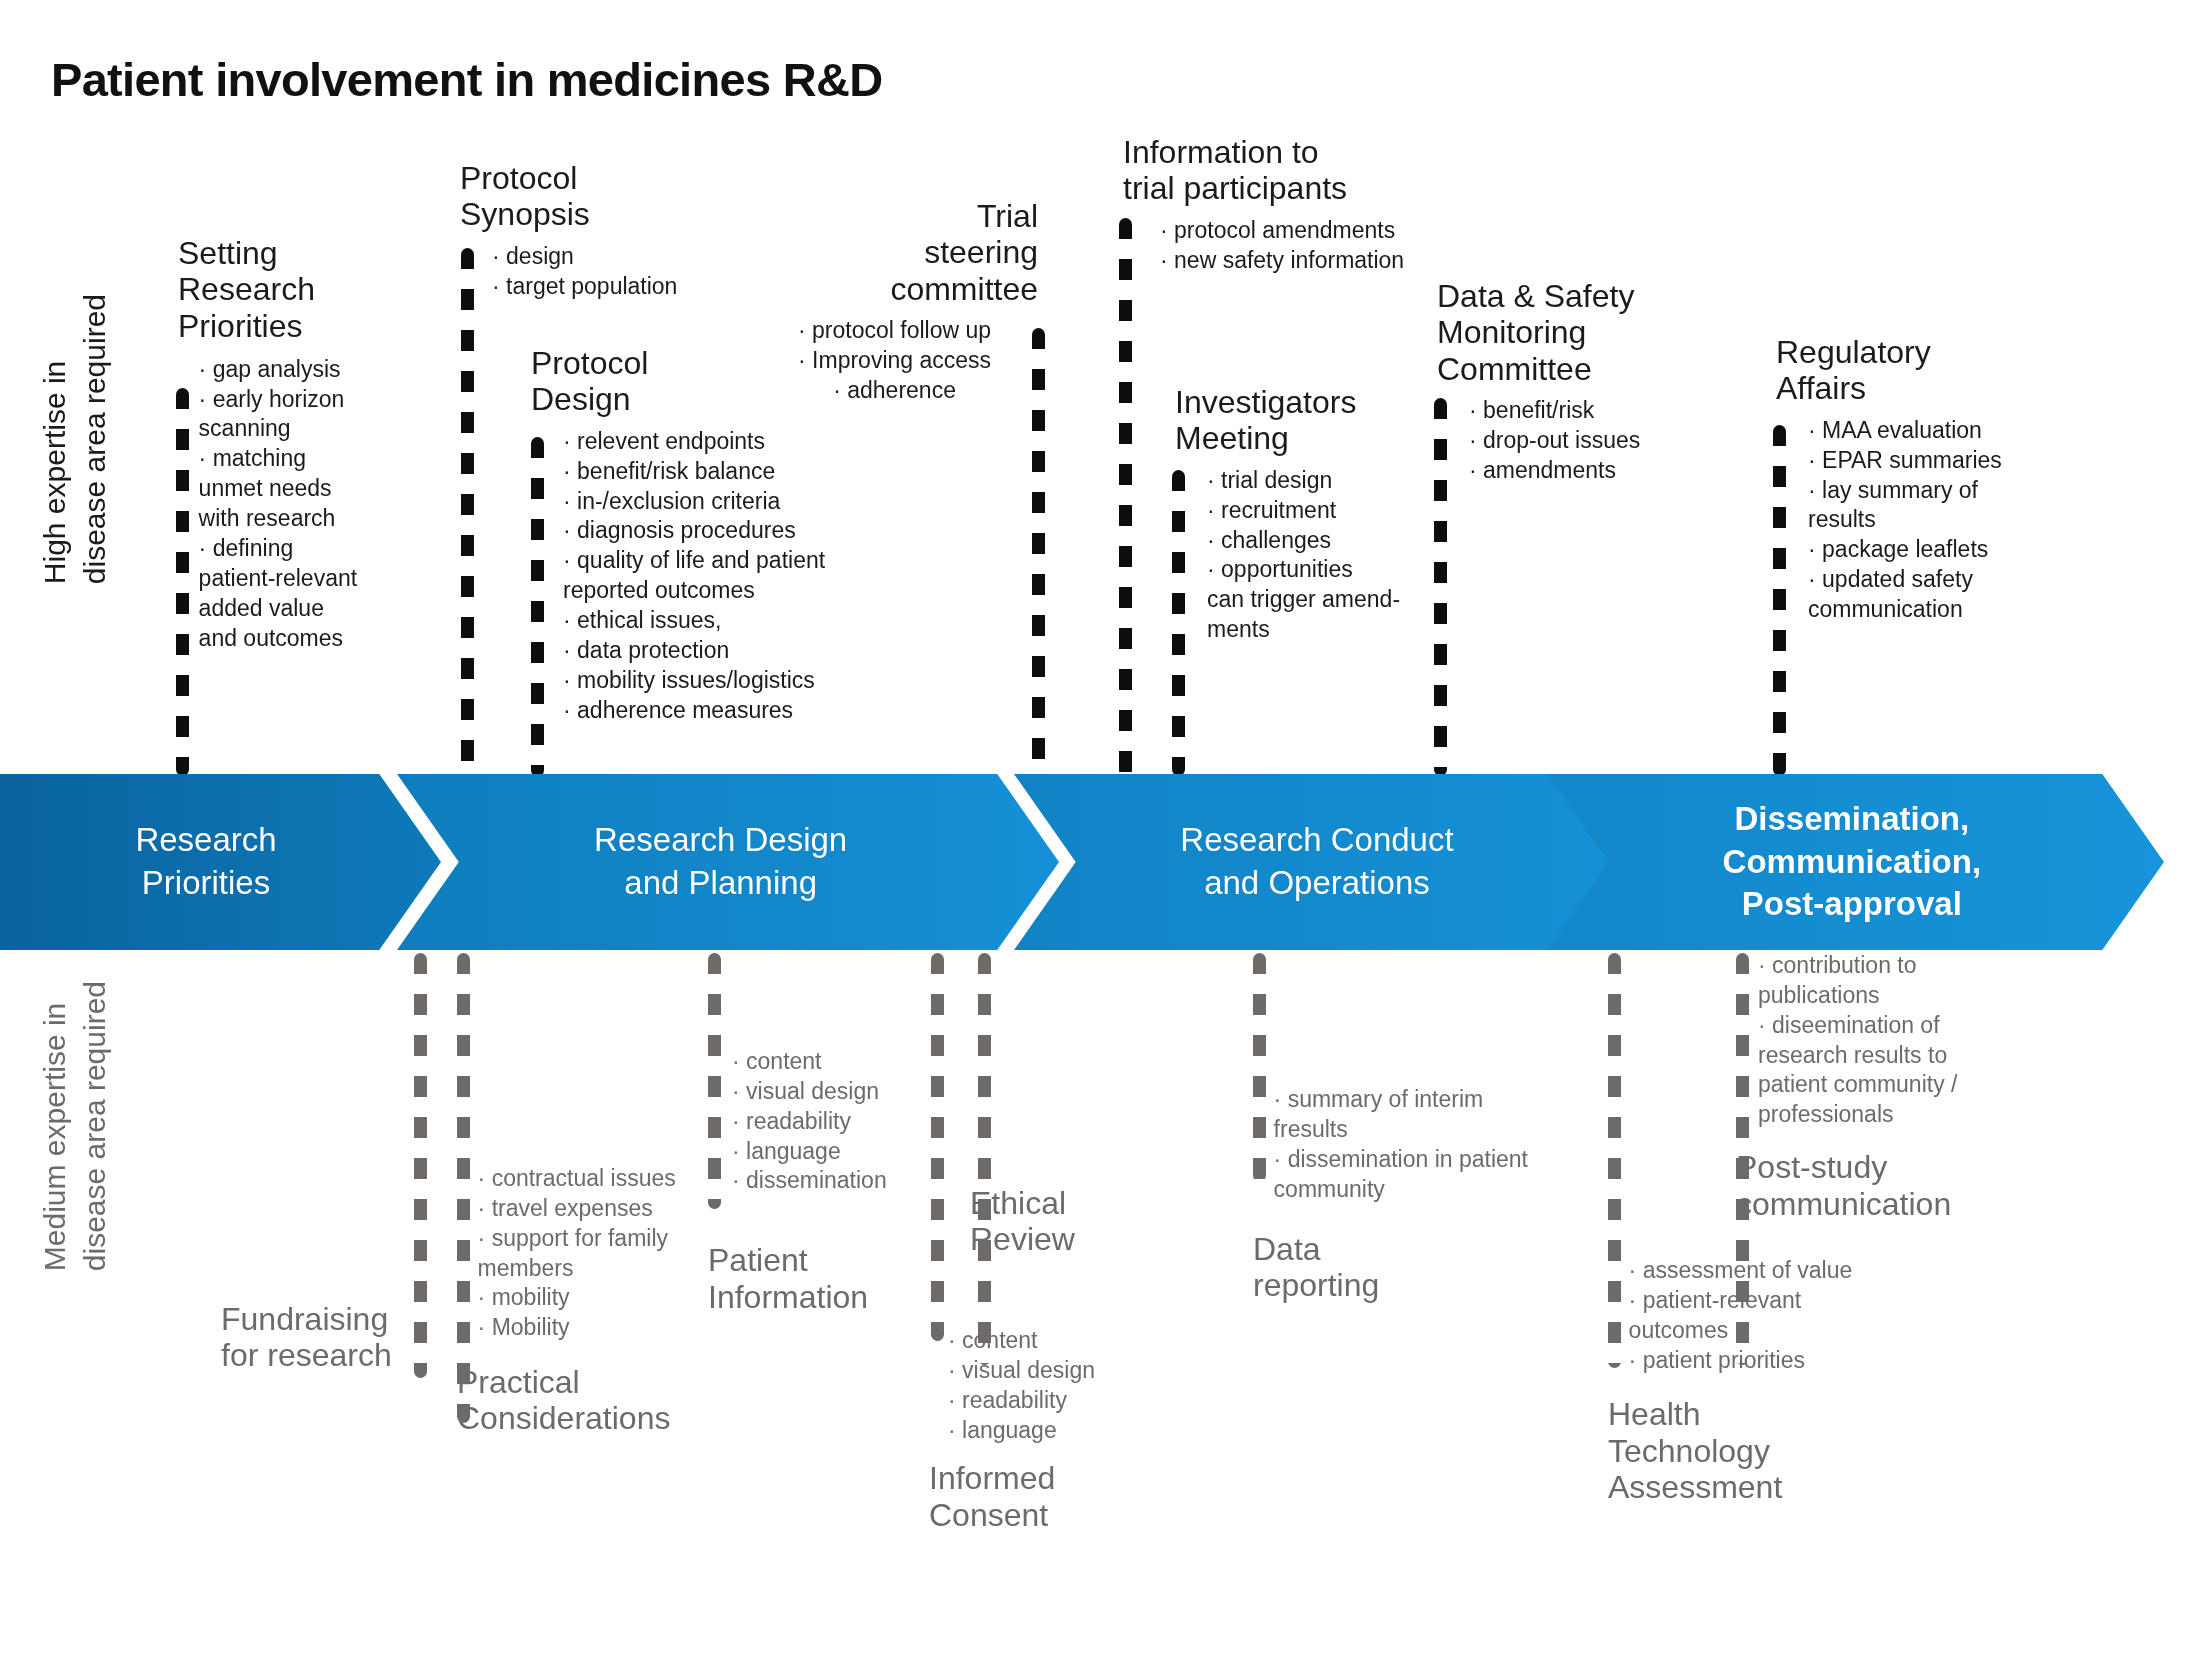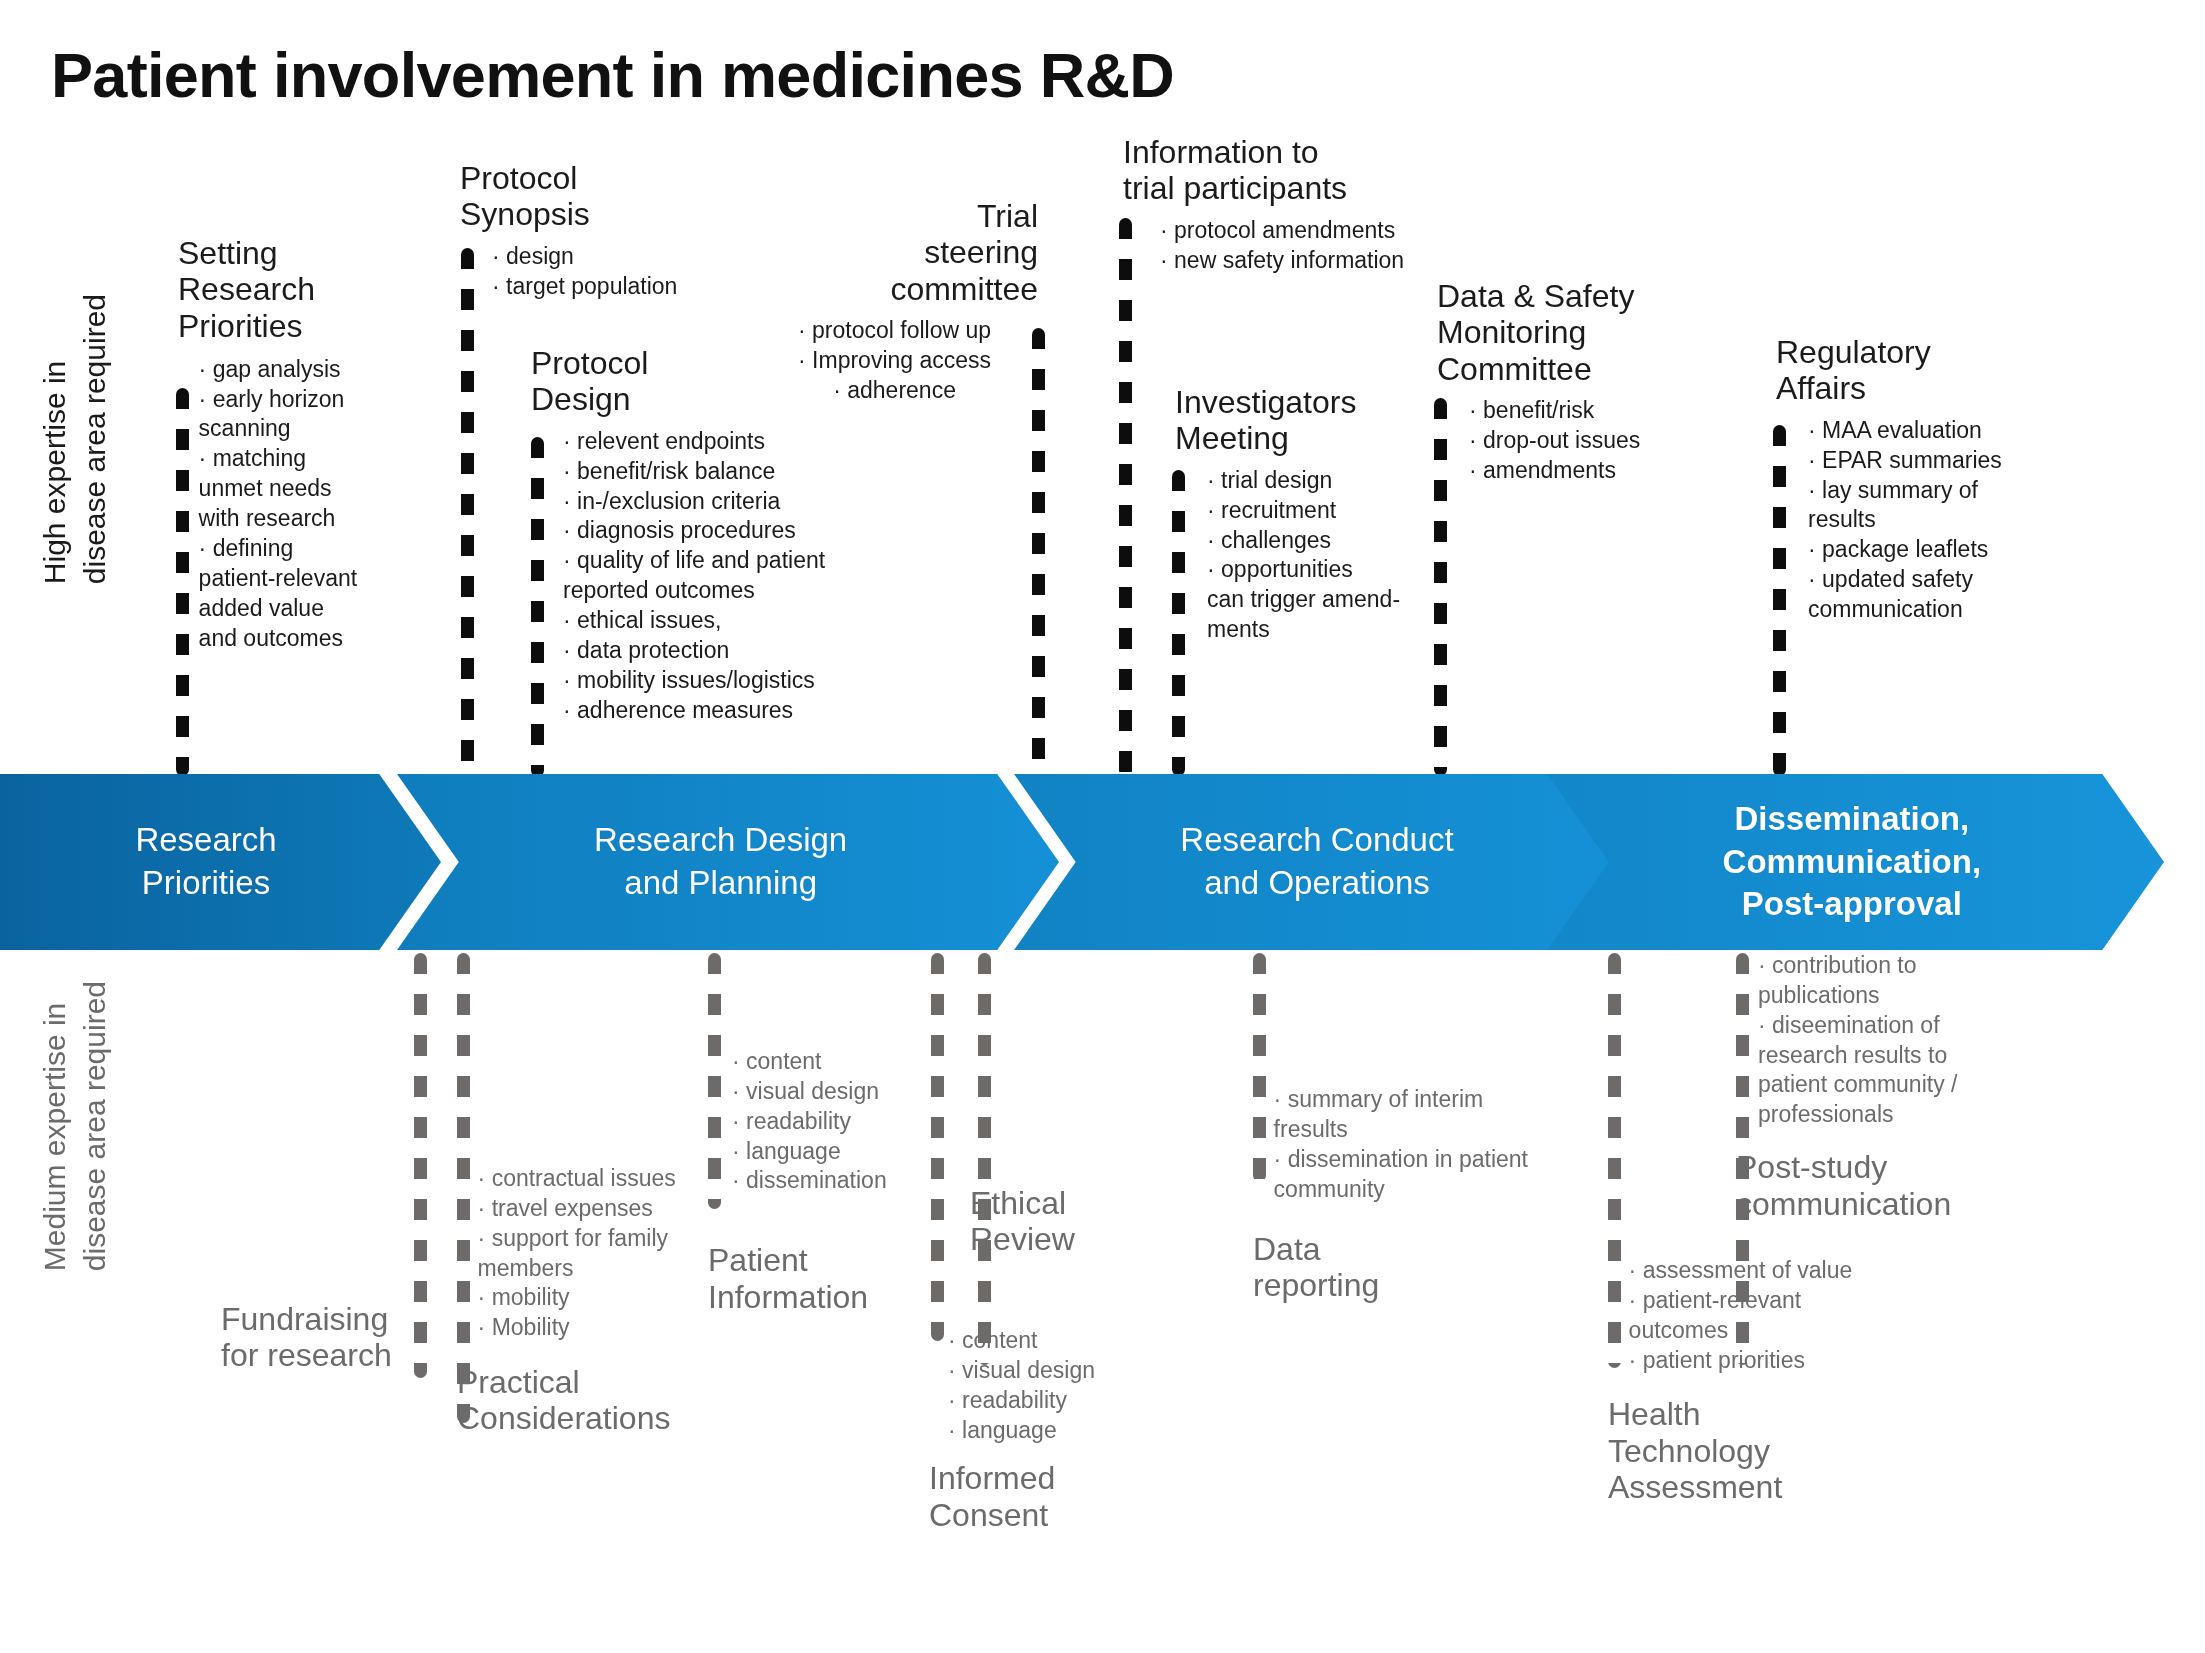--- a/index.html
+++ b/index.html
@@ -5,22 +5,22 @@
   html,body{margin:0;padding:0;background:#fff;}
   body{
     font-family:"Liberation Sans", sans-serif;
     width:2205px;height:1654px;position:relative;overflow:hidden;
     -webkit-font-smoothing:antialiased;
   }
   .stage{position:absolute;left:0;top:0;width:2205px;height:1654px;}
 
   
   .title{
-    position:absolute;left:51px;top:39px;
-    font-size:63px;font-weight:bold;color:#111;letter-spacing:-0.7px;
+    position:absolute;left:51px;top:52px;
+    font-size:47px;font-weight:bold;color:#111;letter-spacing:-0.7px;
     white-space:nowrap;
   }
 
   
   .axis-label{
     position:absolute;
     writing-mode:vertical-rl;
     transform:rotate(180deg);
     font-size:30px;line-height:1.32;
     white-space:pre;

